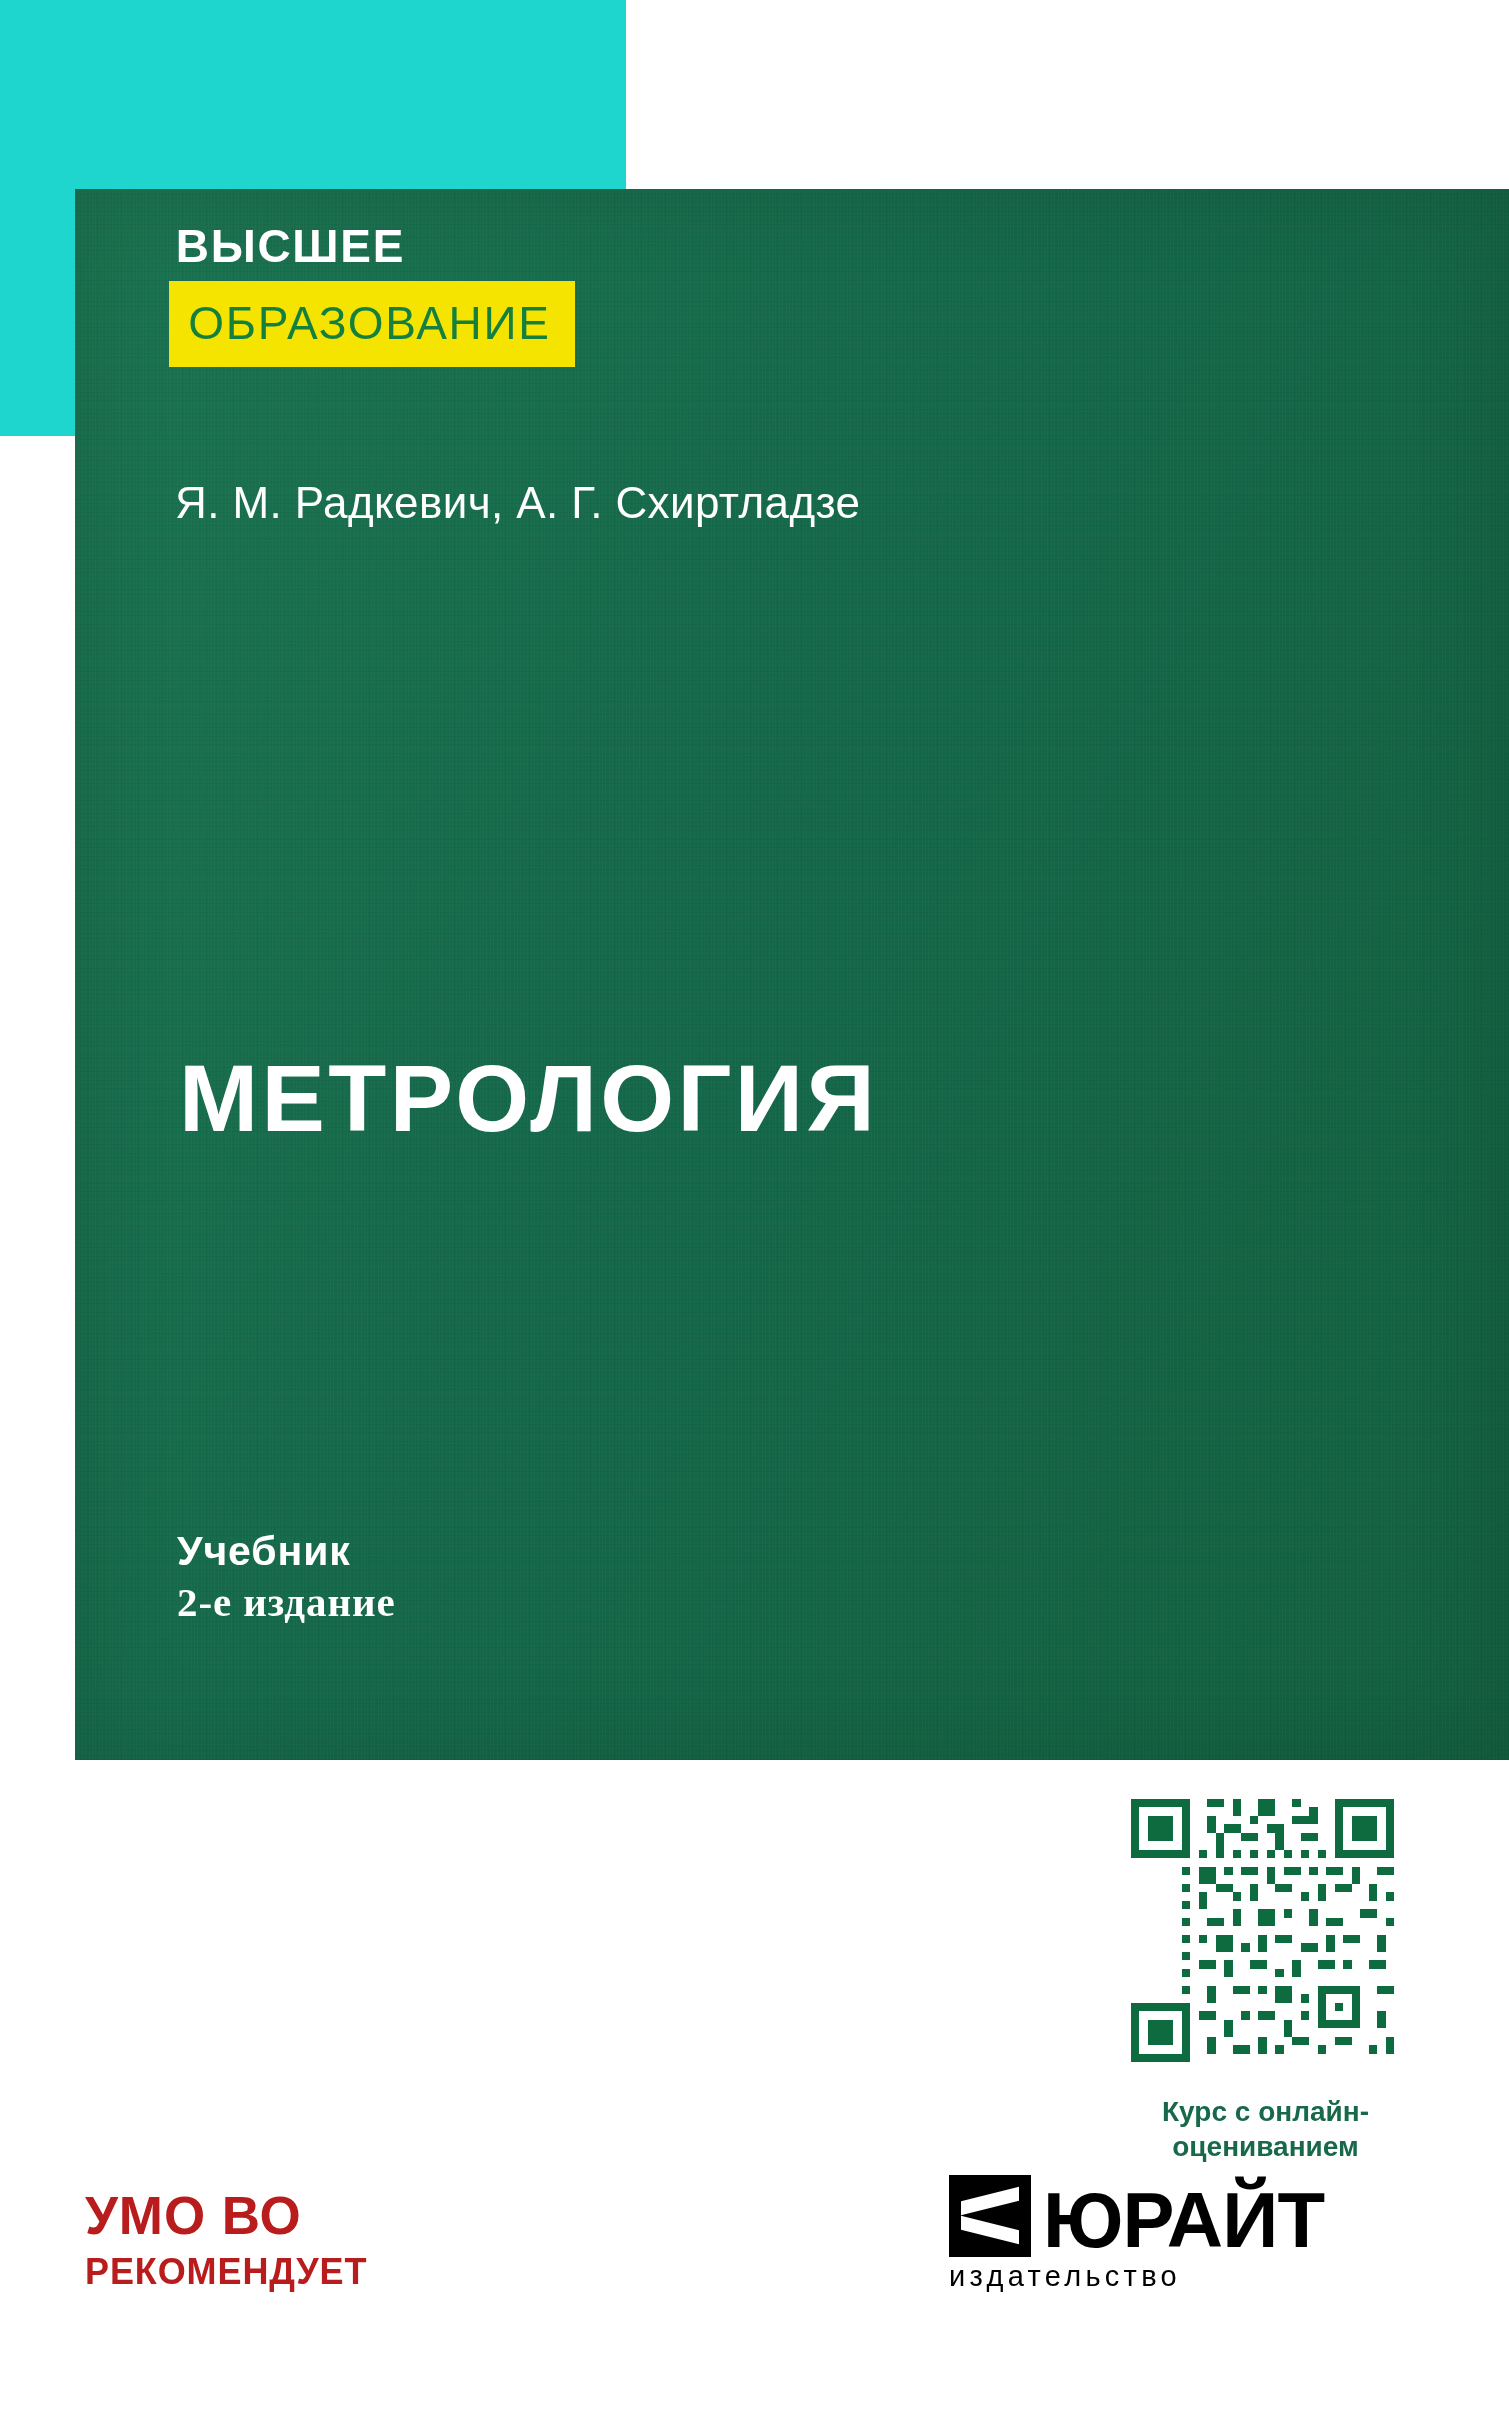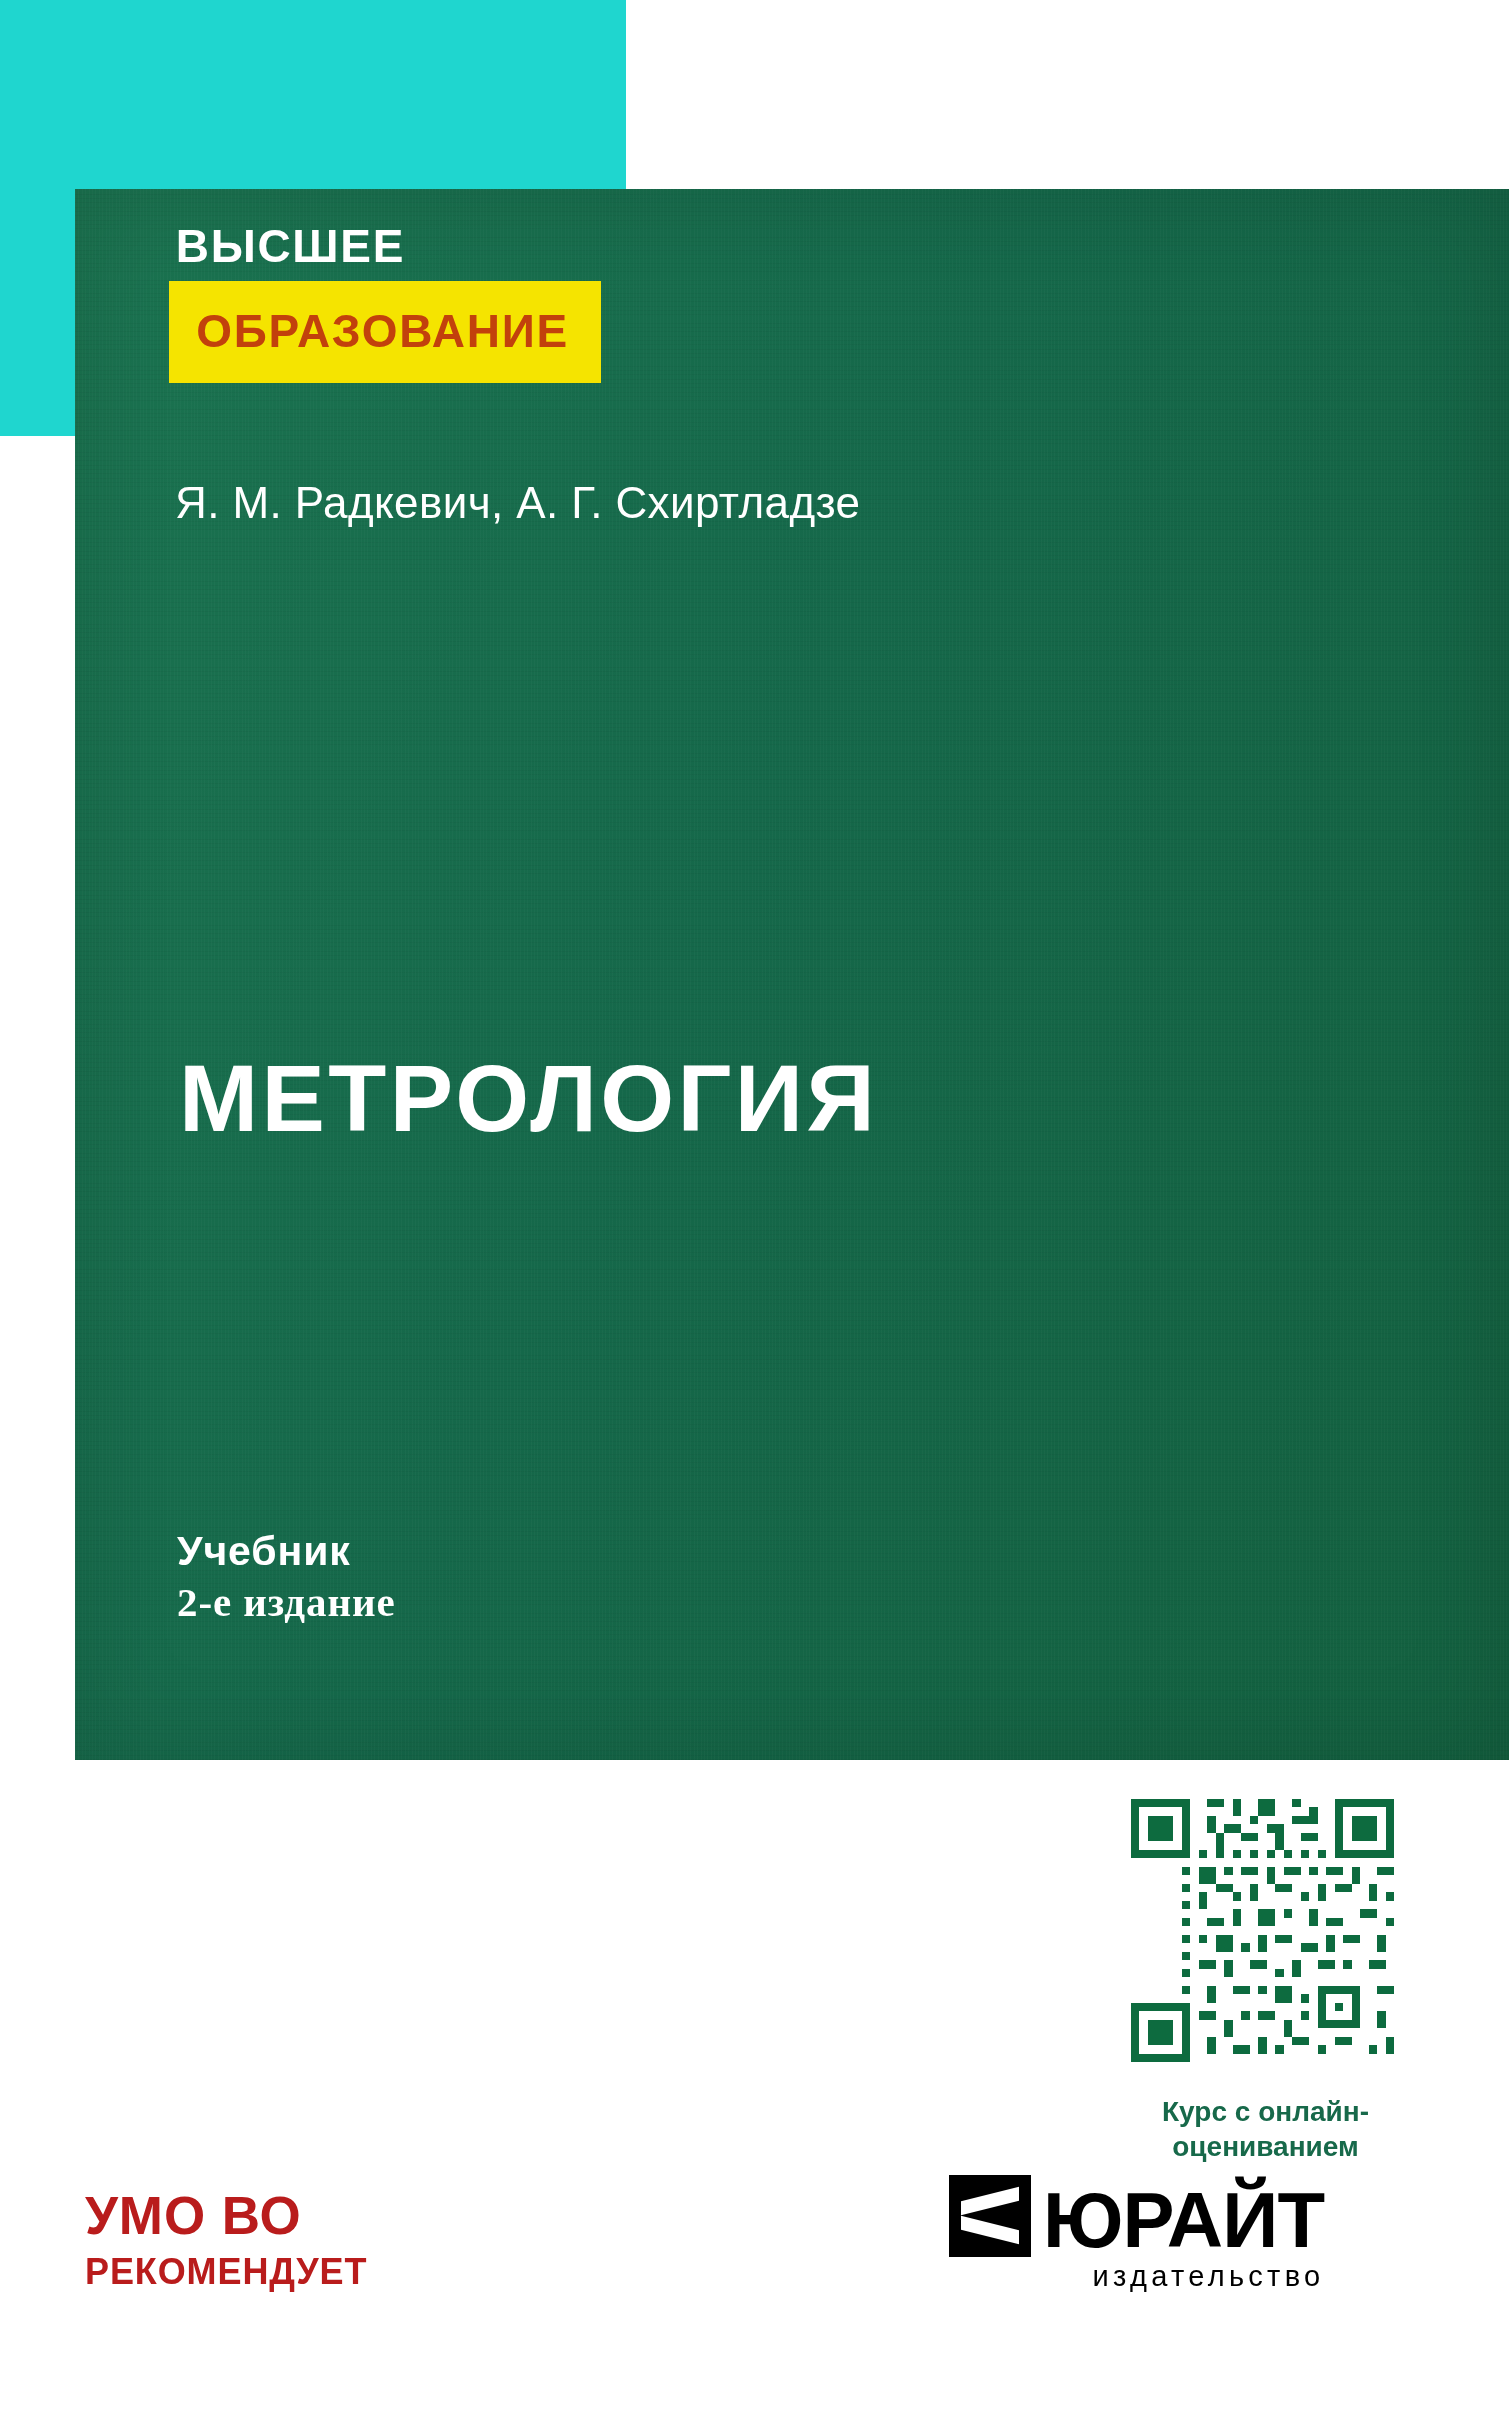--- a/index.html
+++ b/index.html
@@ -58,25 +58,25 @@
     line-height: 1;
     margin: 0 0 12px 6.8px;
   }
   .series-line2-wrap {
     background: #f5e400;
     display: inline-block;
     padding: 15.3px 20.4px 17px 15.3px;
   }
   .series-line2 {
     font-size: 46px;
-    font-weight: bold;
+    font-weight: normal;
     letter-spacing: 1.7px;
-    color: #c2410c;
+    color: #15803d;
     line-height: 1;
-    margin: 12px;
+    margin: 4px;
   }
 
   
   .authors {
     position: absolute;
     left: 100px;
     top: 289px;
     font-size: 44px;
     color: #ffffff;
     letter-spacing: 0.4px;
@@ -201,21 +201,21 @@
   }
   .publisher-name {
     font-size: 78px;
     font-weight: bold;
     letter-spacing: -0.9px;
     color: #000000;
     line-height: 0.95;
   }
   .publisher-sub {
     margin-top: 3.4px;
-    text-align: center;
+    text-align: left;
     font-size: 29px;
     letter-spacing: 4.3px;
     color: #000000;
   }
 </style>
 </head>
 <body>
 
 <div class="page">
 

